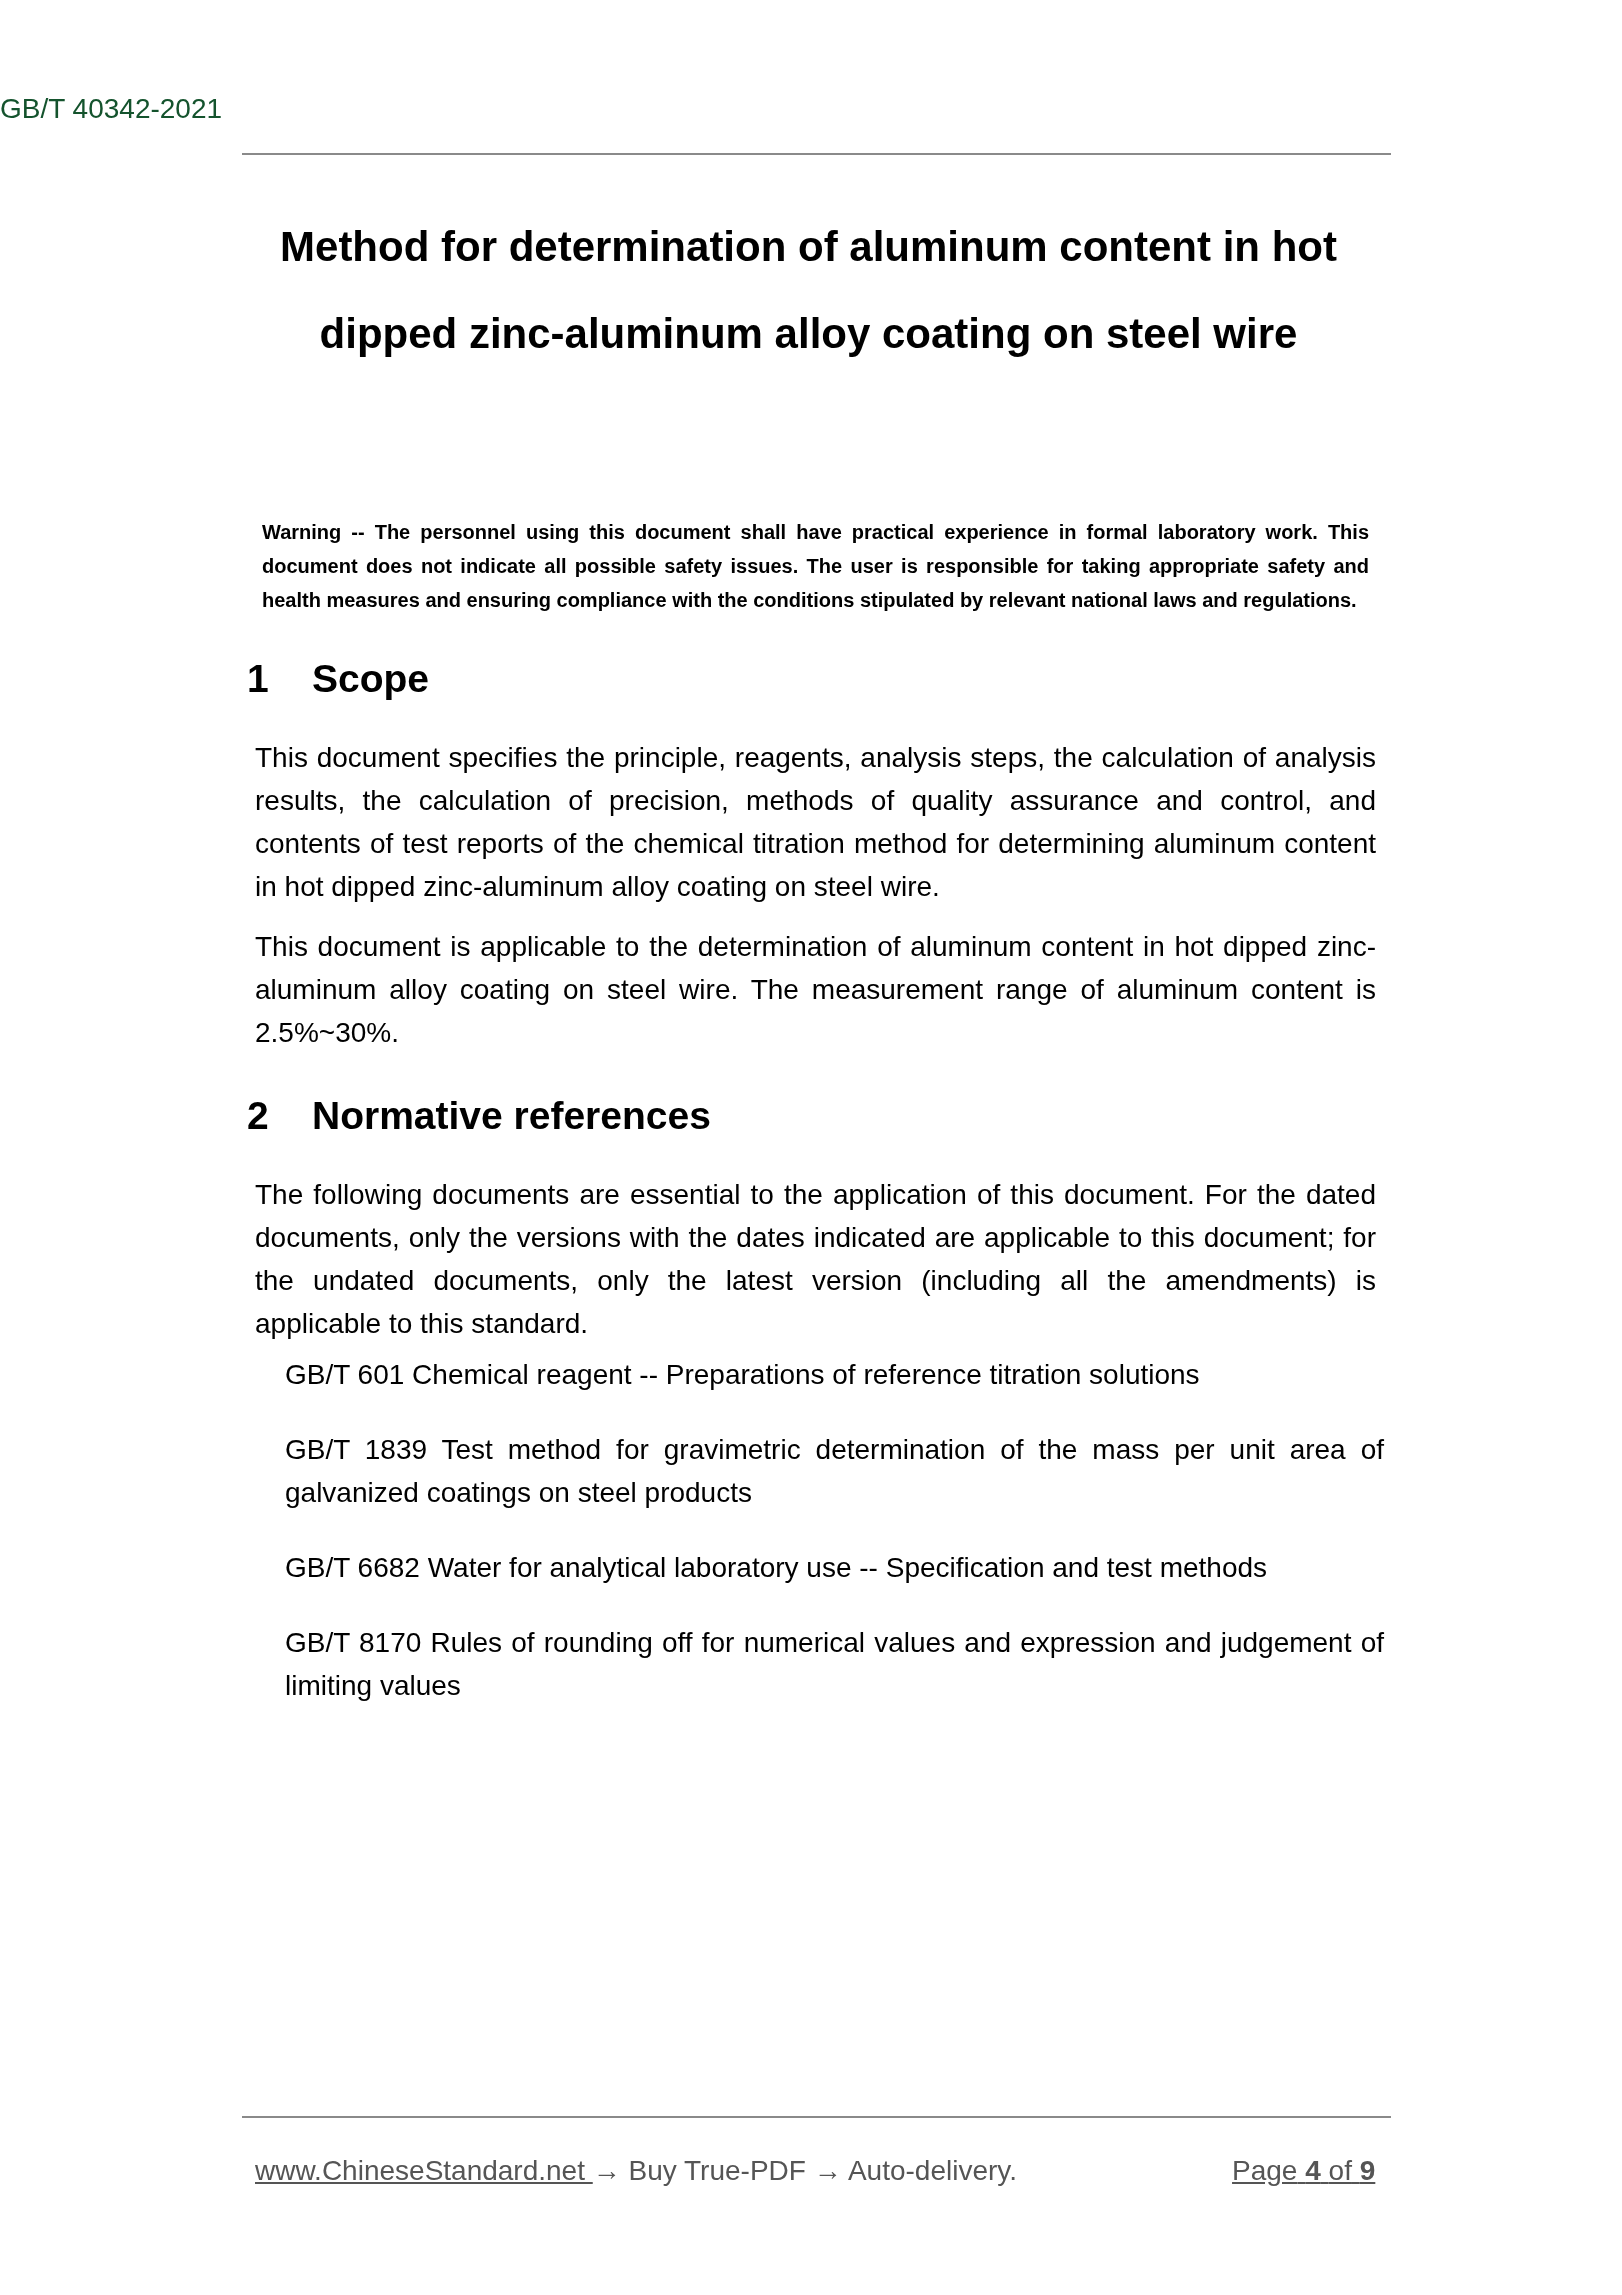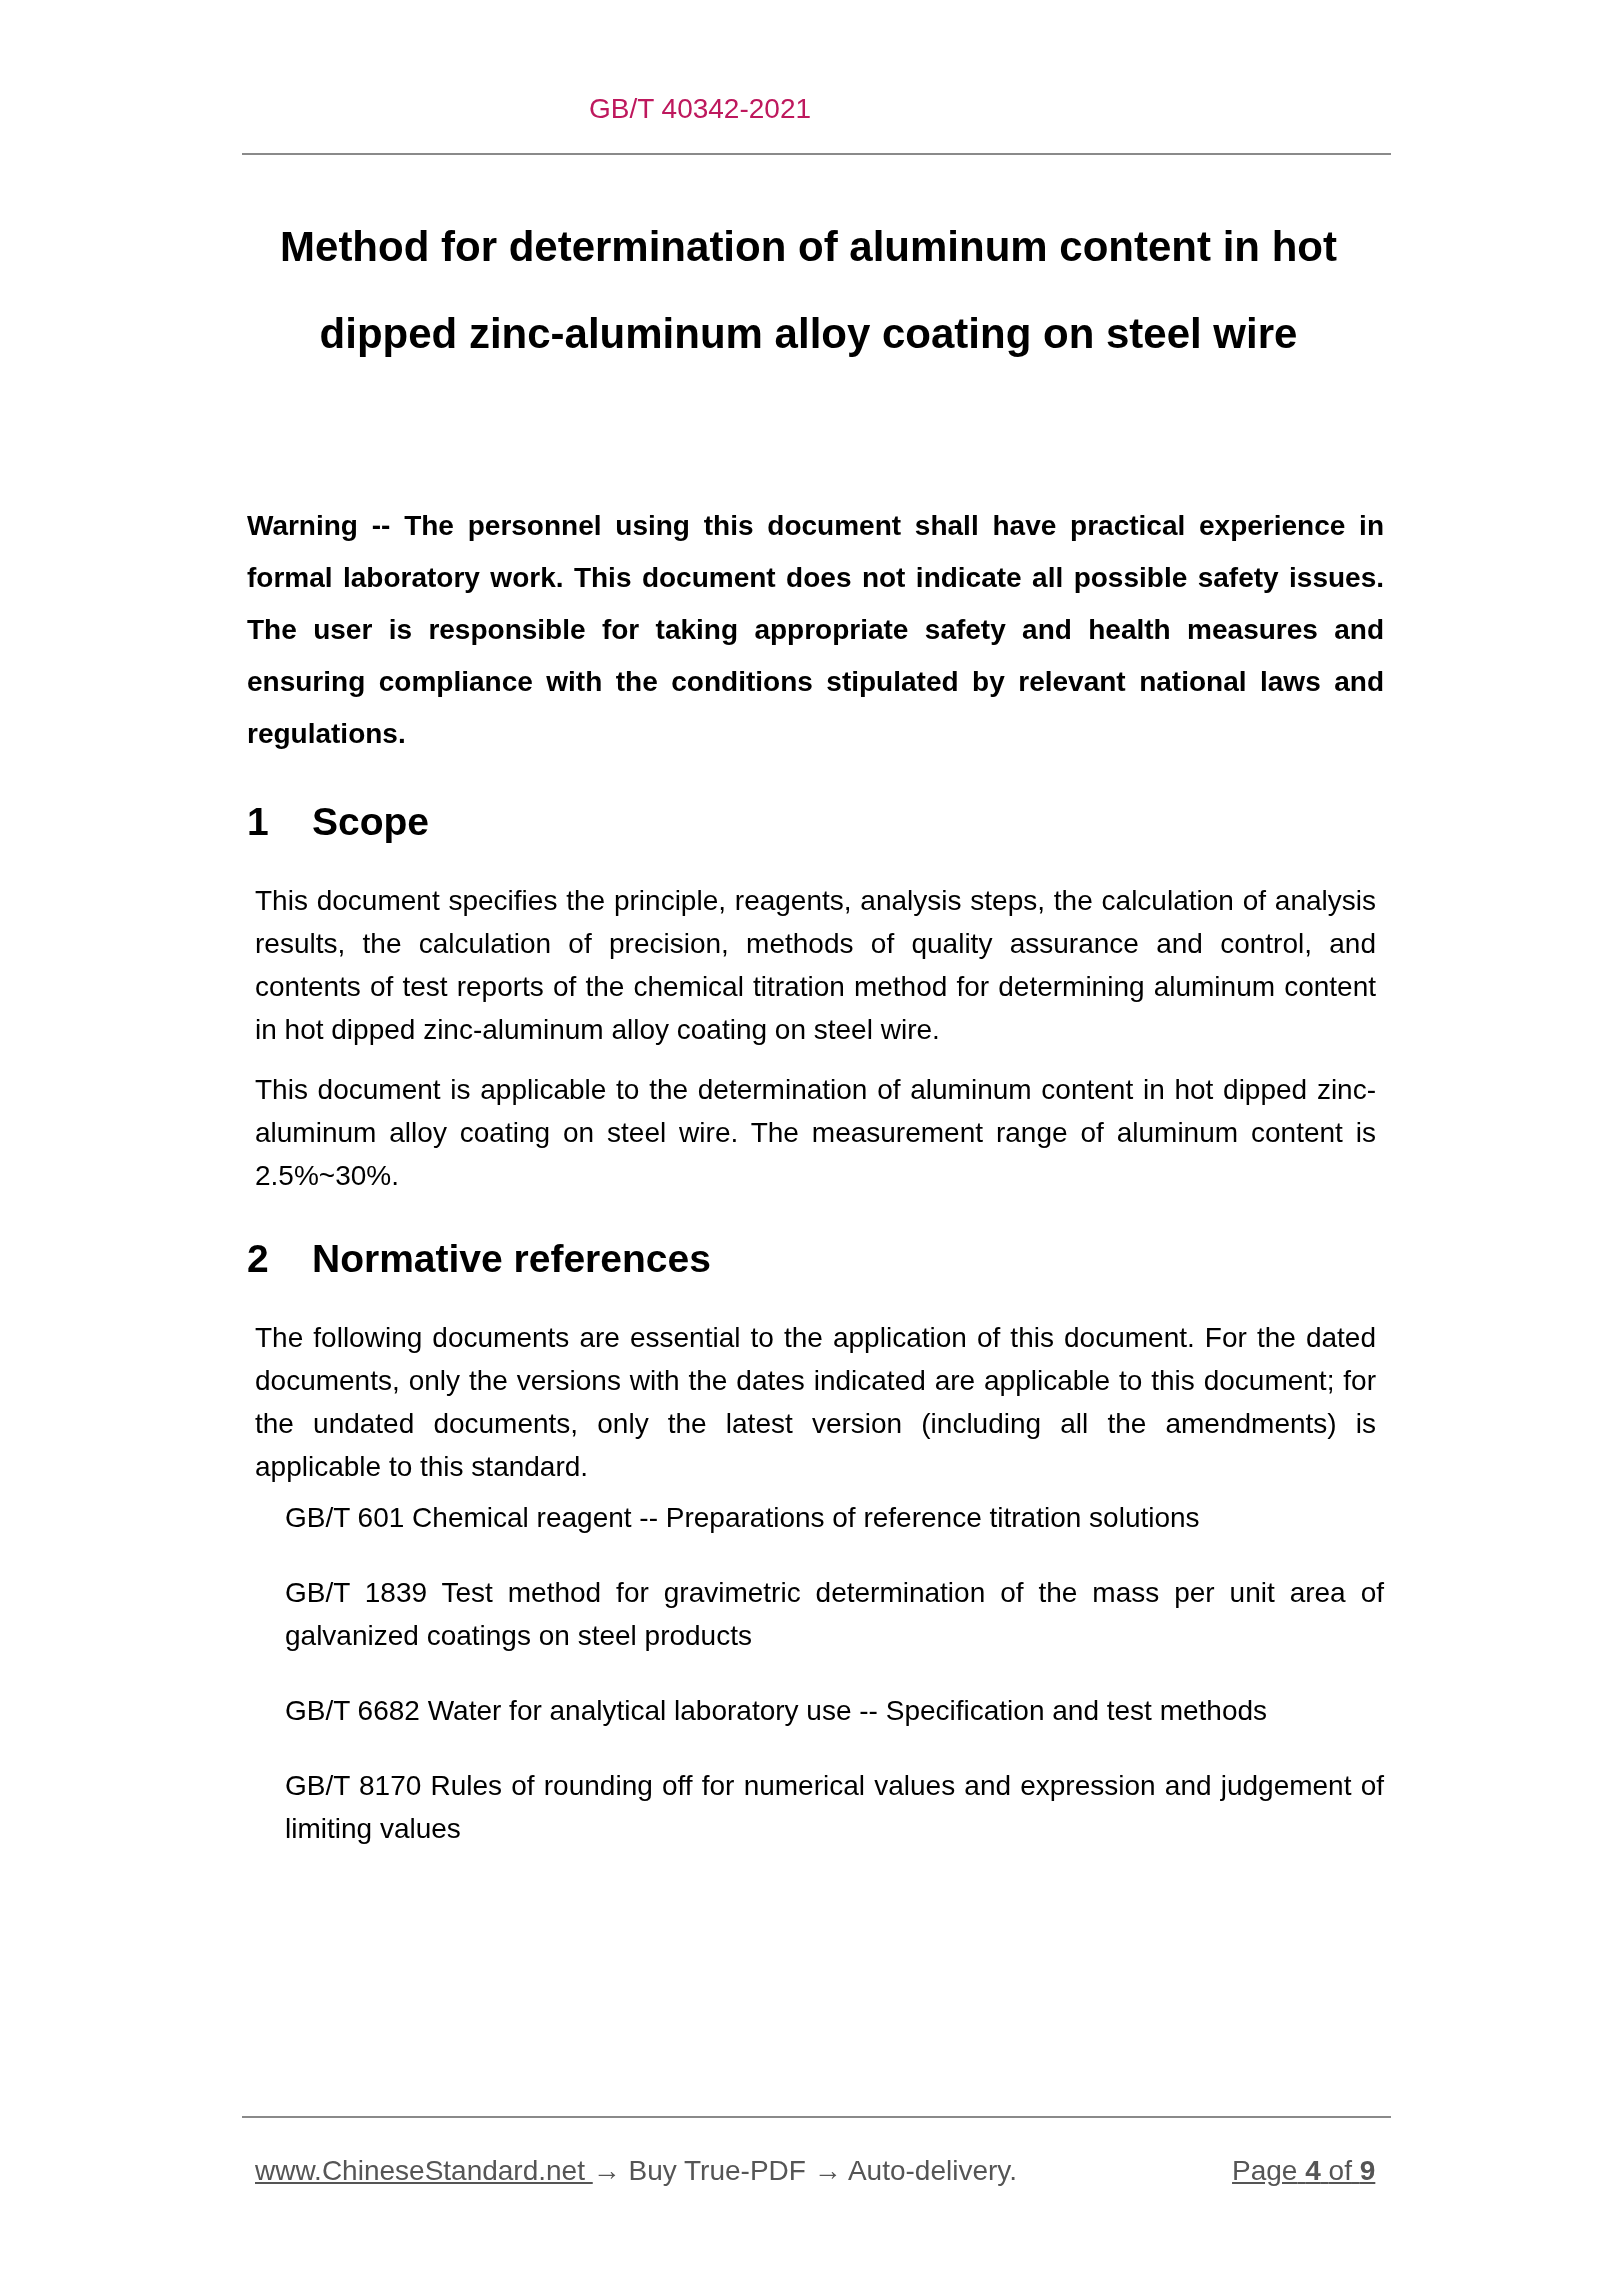--- a/index.html
+++ b/index.html
@@ -1,24 +1,24 @@
 <!DOCTYPE html>
 <html style="font-size:13.3px"><head>
 <meta charset="utf-8">
 <style>
   html, body { margin:0; padding:0; background:#ffffff; }
   body { width:1623px; height:2295px; position:relative; font-family:"Liberation Sans", sans-serif; color:#000; overflow:hidden; }
-  .header-title { position:absolute; top:93px; left:0; width:1400px; text-align:center; font-size:28px; color:#be185d; }
+  .header-title { position:absolute; top:93px; left:0; width:1400px; text-align:left; font-size:28px; color:#14532d; }
   .rule { position:absolute; left:242px; width:1149px; height:1.7px; background:#8a8a8a; }
   .rule.top { top:153px; }
   .rule.bottom { top:2116px; }
   .doc-title { position:absolute; left:234px; width:1149px; text-align:center; font-weight:bold; font-size:42px; line-height:87px; top:203px; }
   .doc-title .line2 { display:block; padding-left:0px; }
   .content { position:absolute; left:247px; width:1137px; top:500px; }
-  .warning { font-weight:bold; font-size:28px; line-height:52px; text-align:justify; margin:0; }
+  .warning { font-weight:bold; font-size:20px; line-height:34px; text-align:justify; margin:15px; }
   .section-heading { font-weight:bold; font-size:39px; margin:0; display:flex; }
   .section-heading .num { width:65px; }
   .para { font-size:28px; line-height:43px; text-align:justify; margin:8px; }
   .refs { margin:0; padding:0; list-style:none; }
   .refs li { font-size:28px; line-height:43px; text-align:justify; margin-left:38px; }
   .footer { position:absolute; top:2155px; left:255px; width:1127px; font-size:28px; color:#555555; display:flex; justify-content:space-between; }
   .footer a { color:#555555; text-decoration:underline;margin-top:13px; }
   .footer b { color:#555555; }
 </style>
 </head>

